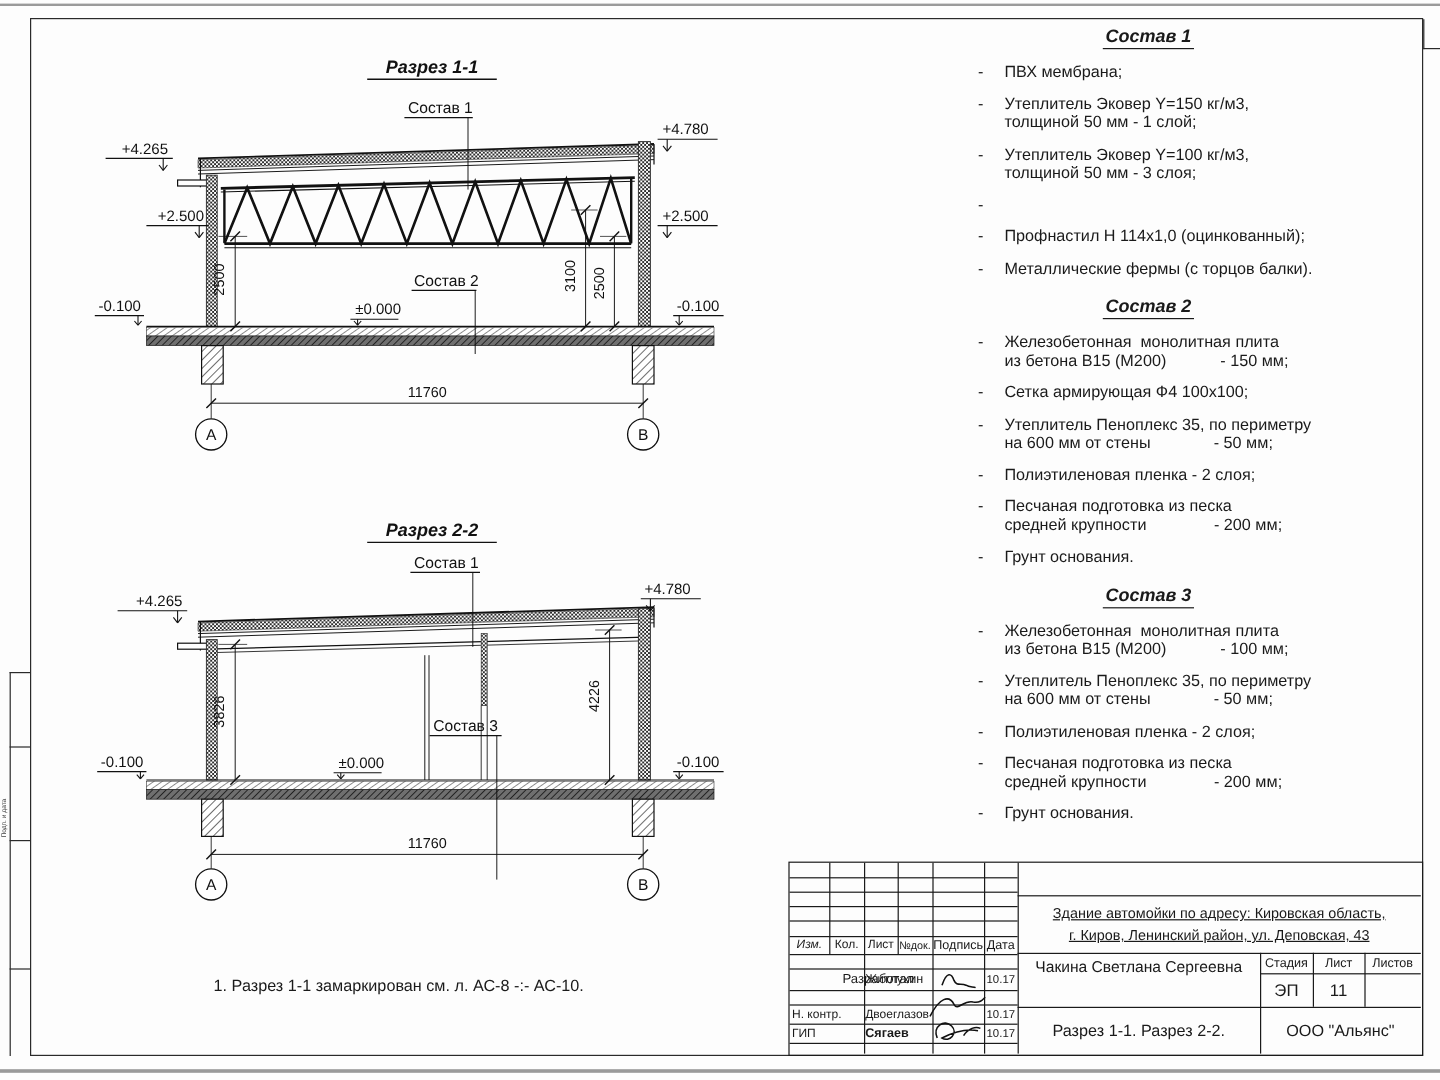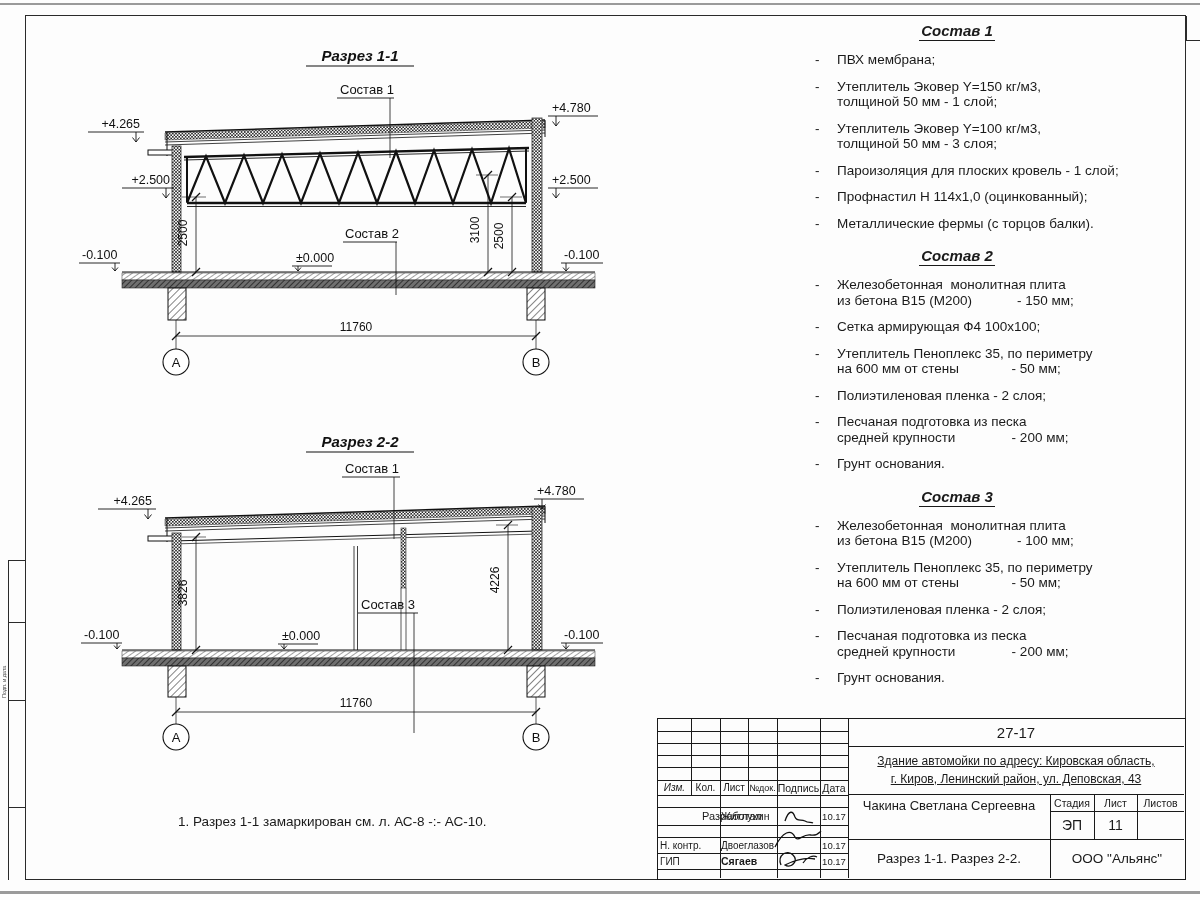--- a/index.html
+++ b/index.html
@@ -325,21 +325,20 @@
         <span class="itext">Утеплитель Эковер Y=150 кг/м3,
 толщиной 50 мм - 1 слой;</span>
       </div>
     <div class="comp-item">
         <span class="dash">-</span>
         <span class="itext">Утеплитель Эковер Y=100 кг/м3,
 толщиной 50 мм - 3 слоя;</span>
       </div>
     <div class="comp-item">
         <span class="dash">-</span>
-        <span class="itext">Пароизоляция для плоских кровель - 1 слой;</span>
       </div>
     <div class="comp-item">
         <span class="dash">-</span>
         <span class="itext">Профнастил Н 114х1,0 (оцинкованный);</span>
       </div>
     <div class="comp-item">
         <span class="dash">-</span>
         <span class="itext">Металлические фермы (с торцов балки).</span>
       </div>
 
@@ -447,21 +446,20 @@
     <svg class="sig" style="left:121px;top:86px;" width="40" height="22" viewBox="0 0 40 22">
       <path d="M6,16 C10,4 14,6 16,12 C18,17 22,14 26,16 C29,18 32,17 34,18" fill="none" stroke="#111" stroke-width="1.3"></path>
     </svg>
     <svg class="sig" style="left:113px;top:108px;" width="52" height="26" viewBox="0 0 52 26">
       <path d="M4,20 C12,4 20,2 24,10 C27,16 32,6 40,8 C46,9 48,6 50,4" fill="none" stroke="#111" stroke-width="1.3"></path>
     </svg>
     <svg class="sig" style="left:115px;top:128px;" width="48" height="26" viewBox="0 0 48 26">
       <path d="M8,18 C4,8 14,2 20,8 C26,14 18,22 12,18 C20,14 32,10 42,12 M30,16 C34,10 40,8 44,10" fill="none" stroke="#111" stroke-width="1.3"></path>
     </svg>
 
-    <div class="tb-cell" style="left:190px;top:0;width:336px;height:27px;font-size:15px;">27-17</div>
     <div class="tb-cell" style="left:190px;top:29px;width:336px;height:44px;font-size:12px;white-space:pre-line;line-height:1.5;text-decoration:underline;">Здание автомойки по адресу: Кировская область,
 г. Киров, Ленинский район, ул. Деповская, 43</div>
     <div class="tb-cell" style="left:190px;top:64px;width:202px;height:45px;font-size:13px;">Чакина Светлана Сергеевна</div>
     <div class="tb-cell" style="left:392px;top:75px;width:44px;height:17px;font-size:10.5px;">Стадия</div>
     <div class="tb-cell" style="left:436px;top:75px;width:43px;height:17px;font-size:10.5px;">Лист</div>
     <div class="tb-cell" style="left:479px;top:75px;width:47px;height:17px;font-size:10.5px;">Листов</div>
     <div class="tb-cell" style="left:392px;top:92px;width:44px;height:28px;font-size:14px;">ЭП</div>
     <div class="tb-cell" style="left:436px;top:92px;width:43px;height:28px;font-size:14px;">11</div>
     <div class="tb-cell" style="left:479px;top:92px;width:47px;height:28px;font-size:14px;"></div>
     <div class="tb-cell" style="left:190px;top:120px;width:202px;height:39px;font-size:13.5px;">Разрез 1-1. Разрез 2-2.</div>

